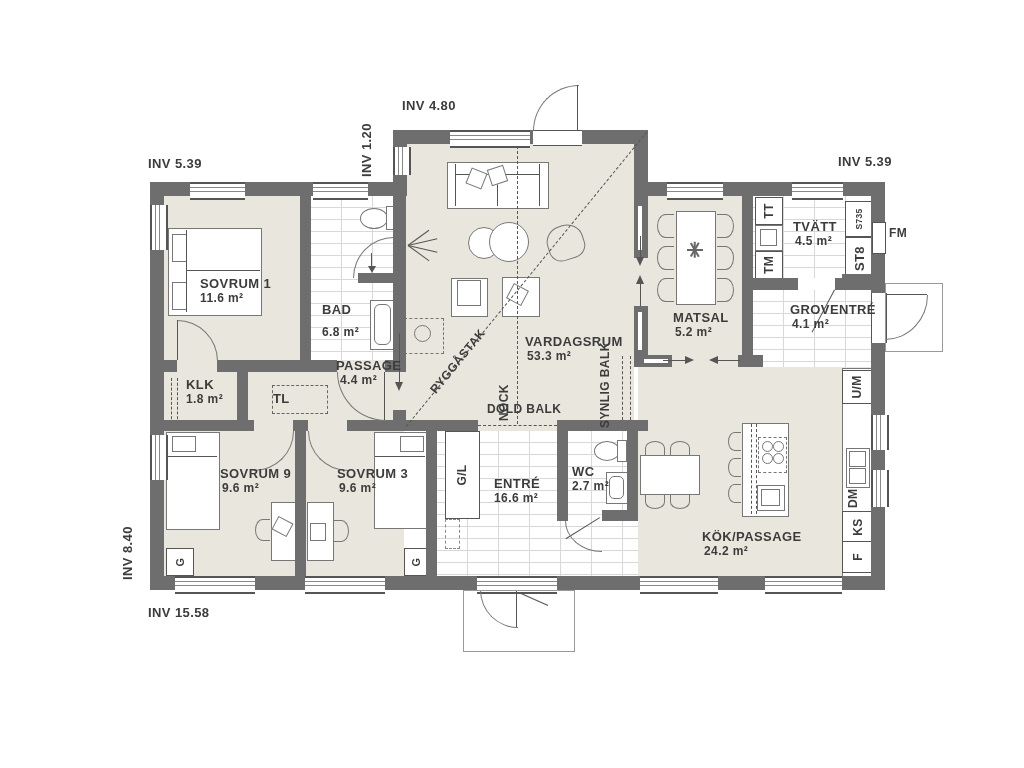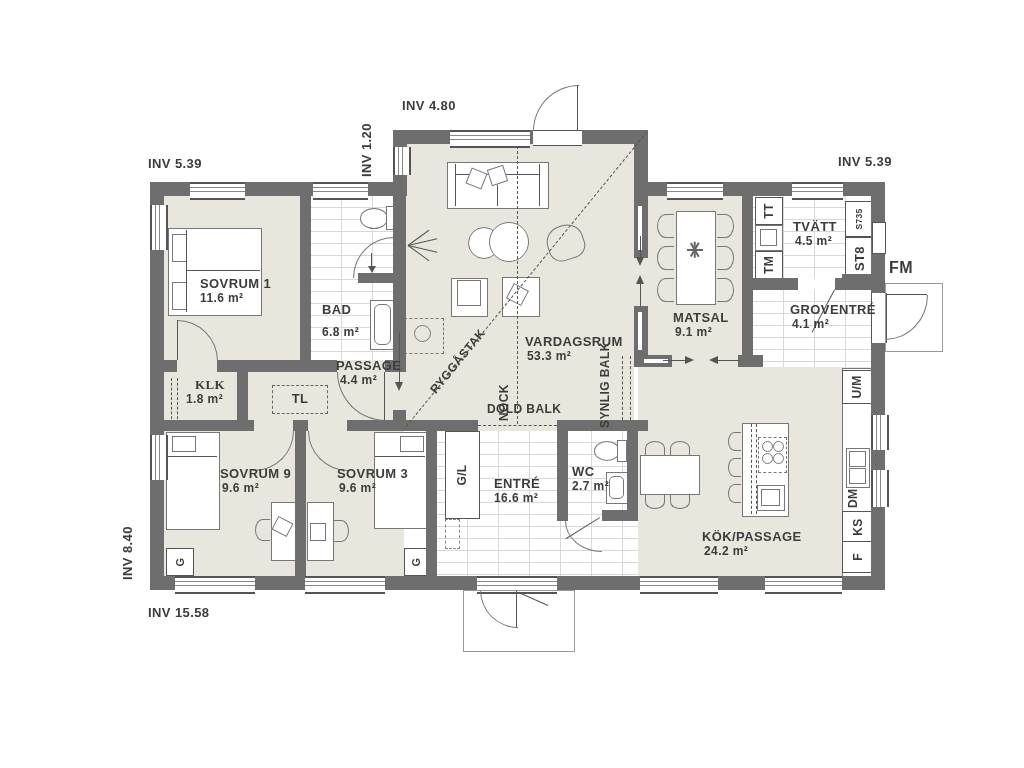--- a/index.html
+++ b/index.html
@@ -182,21 +182,21 @@
   <div class="lbl rot" style="left:847px;top:508px;font-size:12px;">DM</div>
   <div class="box" style="left:842px;top:511px;width:29px;height:29px;">
     <span>KS</span>
   </div>
   <div class="box" style="left:842px;top:541px;width:29px;height:30px;">
     <span>F</span>
   </div>
 
   <div class="dashv" style="left:171px;top:378px;height:46px;"></div>
   <div class="dashv" style="left:177px;top:378px;height:46px;"></div>
-  <div class="abs" style="left:272px;top:385px;width:54px;height:27px;border:1.3px dashed #666;display:flex;align-items:center;justify-content:center;">
+  <div class="abs" style="left:272px;top:385px;width:54px;height:27px;border:1.3px dashed #666;display:flex;align-items:center;">
     <span class="lbl" style="position:static;">TL</span>
   </div>
 
   <div class="wall" style="left:150px;top:182px;width:257px;height:14px;"></div>
   <div class="wall" style="left:393px;top:130px;width:14px;height:66px;"></div>
   <div class="wall" style="left:393px;top:130px;width:255px;height:14px;"></div>
   <div class="wall" style="left:634px;top:130px;width:14px;height:66px;"></div>
   <div class="wall" style="left:634px;top:182px;width:251px;height:14px;"></div>
   <div class="wall" style="left:150px;top:182px;width:14px;height:408px;"></div>
   <div class="wall" style="left:150px;top:576px;width:735px;height:14px;"></div>
@@ -298,42 +298,42 @@
   <div class="lbl" style="left:402px;top:99px;">INV 4.80</div>
   <div class="lbl rot" style="left:360px;top:177px;">INV 1.20</div>
   <div class="lbl" style="left:838px;top:155px;">INV 5.39</div>
   <div class="lbl rot" style="left:121px;top:580px;">INV 8.40</div>
   <div class="lbl" style="left:148px;top:606px;">INV 15.58</div>
 
   <div class="lbl" style="left:200px;top:277px;">SOVRUM 1</div>
   <div class="lbl area" style="left:200px;top:292px;">11.6 m²</div>
   <div class="lbl" style="left:322px;top:303px;">BAD</div>
   <div class="lbl area" style="left:322px;top:318px;margin-top:8px;">6.8 m²</div>
-  <div class="lbl" style="left:195px;top:378px;font-family:Liberation Serif, serif;">KLK</div>
+  <div class="lbl" style="left:186px;top:378px;">KLK</div>
   <div class="lbl area" style="left:186px;top:393px;">1.8 m²</div>
   <div class="lbl" style="left:336px;top:359px;">PASSAGE</div>
   <div class="lbl area" style="left:340px;top:374px;">4.4 m²</div>
   <div class="lbl" style="left:220px;top:467px;">SOVRUM 9</div>
   <div class="lbl area" style="left:222px;top:482px;">9.6 m²</div>
   <div class="lbl" style="left:337px;top:467px;">SOVRUM 3</div>
   <div class="lbl area" style="left:339px;top:482px;">9.6 m²</div>
   <div class="lbl" style="left:525px;top:335px;">VARDAGSRUM</div>
   <div class="lbl area" style="left:527px;top:350px;">53.3 m²</div>
   <div class="lbl" style="left:494px;top:477px;">ENTRÉ</div>
   <div class="lbl area" style="left:494px;top:492px;">16.6 m²</div>
   <div class="lbl" style="left:572px;top:465px;">WC</div>
   <div class="lbl area" style="left:572px;top:480px;">2.7 m²</div>
   <div class="lbl" style="left:673px;top:311px;">MATSAL</div>
-  <div class="lbl area" style="left:675px;top:326px;">9.1 m²</div>
+  <div class="lbl area" style="left:675px;top:326px;">5.2 m²</div>
   <div class="lbl" style="left:793px;top:220px;">TVÄTT</div>
   <div class="lbl area" style="left:795px;top:235px;">4.5 m²</div>
   <div class="lbl" style="left:790px;top:303px;">GROVENTRÉ</div>
   <div class="lbl area" style="left:792px;top:318px;">4.1 m²</div>
   <div class="lbl" style="left:702px;top:530px;">KÖK/PASSAGE</div>
   <div class="lbl area" style="left:704px;top:545px;">24.2 m²</div>
 
   <div class="lbl" style="left:428px;top:388px;font-size:12px;transform:rotate(-50.75deg);transform-origin:0 0;">RYGGÅSTAK</div>
   <div class="lbl rot" style="left:498px;top:421px;font-size:12px;">NOCK</div>
   <div class="lbl" style="left:487px;top:403px;font-size:12px;">DOLD BALK</div>
   <div class="lbl rot" style="left:599px;top:428px;font-size:12px;">SYNLIG BALK</div>
 
-  <div class="lbl" style="left:889px;top:227px;font-size:16px;margin-top:32px;">FM</div>
+  <div class="lbl" style="left:889px;top:227px;font-size:12px;">FM</div>
 </div>
 
 </body></html>

